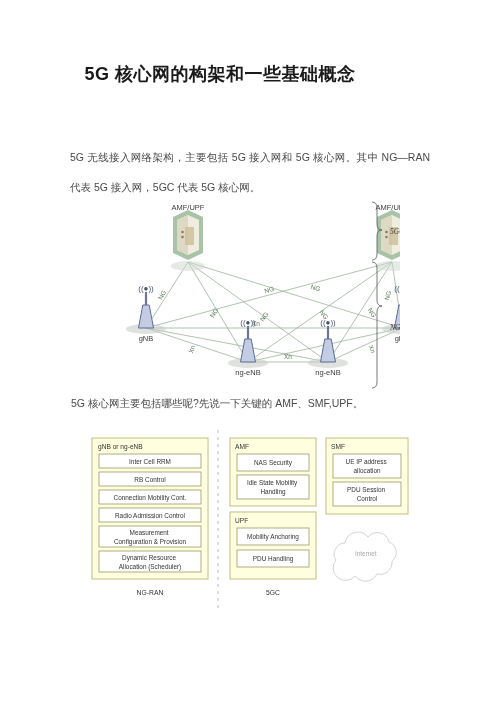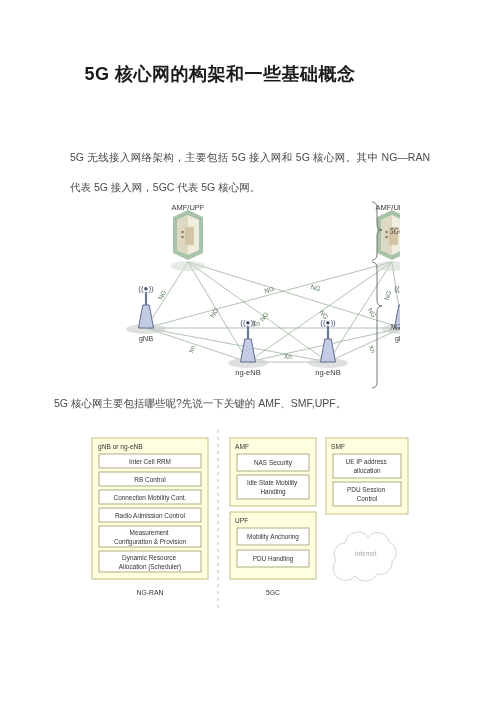--- a/index.html
+++ b/index.html
@@ -15,21 +15,21 @@
     position:absolute;left:0;top:62px;width:440px;text-align:center;
     font-size:18px;font-weight:bold;color:#1a1a1a;letter-spacing:.5px;
   }
 
   
   .para{
     position:absolute;color:#4a4a4a;font-size:10.5px;line-height:30px;
     text-align:justify;
   }
   #para1{left:70px;top:142px;width:360px;}
-  #para2{left:54px;top:393px;width:360px;line-height:20px;}
+  #para2{left:71px;top:393px;width:360px;line-height:20px;}
 
   
   #fig1{position:absolute;left:70px;top:200px;width:330px;height:196px;}
   #fig1 svg{display:block;}
 
   
   #fig2{position:absolute;left:78px;top:430px;width:340px;height:190px;}
   #fig2 svg{display:block;}
 </style>
 </head>

